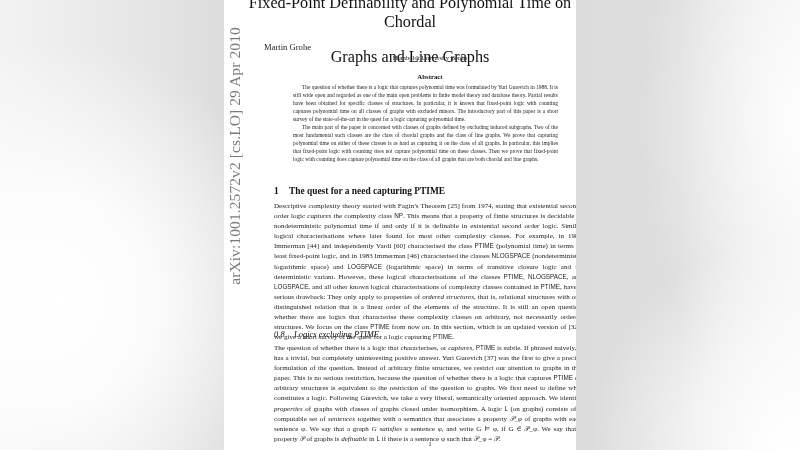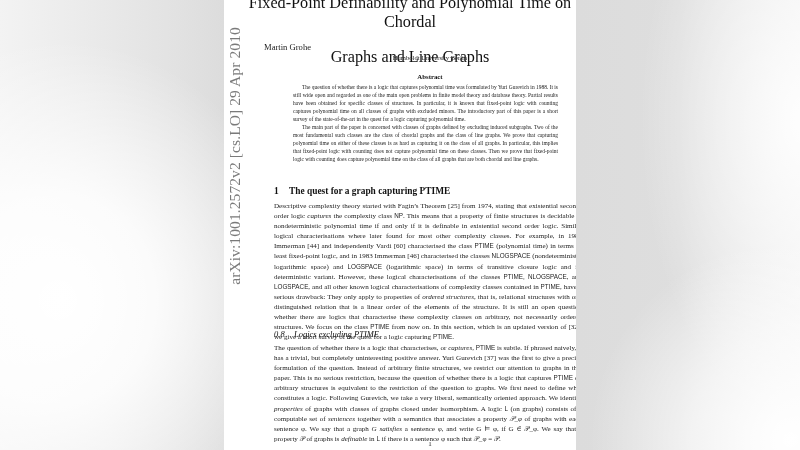--- a/index.html
+++ b/index.html
@@ -130,21 +130,21 @@
   <div class="affil">Humboldt University Berlin</div>
 
   <div class="abstract-head">Abstract</div>
 
   <div class="abstract">
     <p>The question of whether there is a logic that captures polynomial time was formulated by Yuri Gurevich in 1988. It is still wide open and regarded as one of the main open problems in finite model theory and database theory. Partial results have been obtained for specific classes of structures. In particular, it is known that fixed-point logic with counting captures polynomial time on all classes of graphs with excluded minors. The introductory part of this paper is a short survey of the state-of-the-art in the quest for a logic capturing polynomial time.</p>
     <p>The main part of the paper is concerned with classes of graphs defined by excluding induced subgraphs. Two of the most fundamental such classes are the class of chordal graphs and the class of line graphs. We prove that capturing polynomial time on either of these classes is as hard as capturing it on the class of all graphs. In particular, this implies that fixed-point logic with counting does not capture polynomial time on these classes. Then we prove that fixed-point logic with counting does capture polynomial time on the class of all graphs that are both chordal and line graphs.</p>
   </div>
 
   <div class="sec-head">
-    <span class="num">1</span><span>The quest for a graph capturing PTIME</span>
+    <span class="num">1</span><span>The quest for a need capturing PTIME</span>
   </div>
 
   <div class="body1">
     <p><span>Descriptive complexity theory started with Fagin’s Theorem [25] from 1974, stating that existential second-order logic </span><em>captures</em><span> the complexity class </span><span class="sf">NP</span><span>. This means that a property of finite structures is decidable in nondeterministic polynomial time if and only if it is definable in existential second order logic. Similar logical characterisations where later found for most other complexity classes. For example, in 1982 Immerman [44] and independently Vardi [60] characterised the class </span><span class="sf">PTIME</span><span> (polynomial time) in terms of least fixed-point logic, and in 1983 Immerman [46] characterised the classes </span><span class="sf">NLOGSPACE</span><span> (nondeterministic logarithmic space) and </span><span class="sf">LOGSPACE</span><span> (logarithmic space) in terms of transitive closure logic and its deterministic variant. However, these logical characterisations of the classes </span><span class="sf">PTIME, NLOGSPACE</span><span>, and </span><span class="sf">LOGSPACE</span><span>, and all other known logical characterisations of complexity classes contained in </span><span class="sf">PTIME</span><span>, have a serious drawback: They only apply to properties of </span><em>ordered structures</em><span>, that is, relational structures with one distinguished relation that is a linear order of the elements of the structure. It is still an open question whether there are logics that characterise these complexity classes on arbitrary, not necessarily ordered structures. We focus on the class </span><span class="sf">PTIME</span><span> from now on. In this section, which is an updated version of [32], we give a short survey of the quest for a logic capturing </span><span class="sf">PTIME</span><span>.</span></p>
   </div>
 
   <div class="subsec-head">
     <span class="num">0.8</span><span>Logics excluding PTIME</span>
   </div>
 

